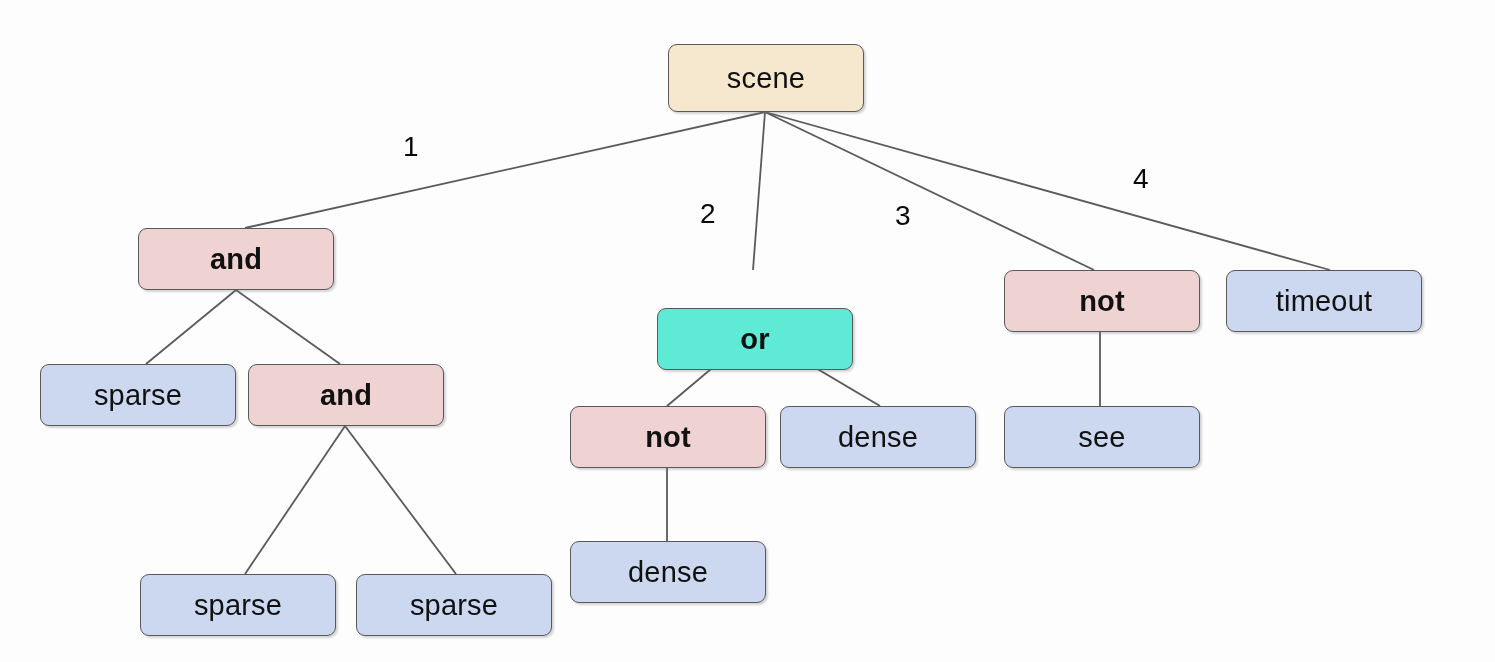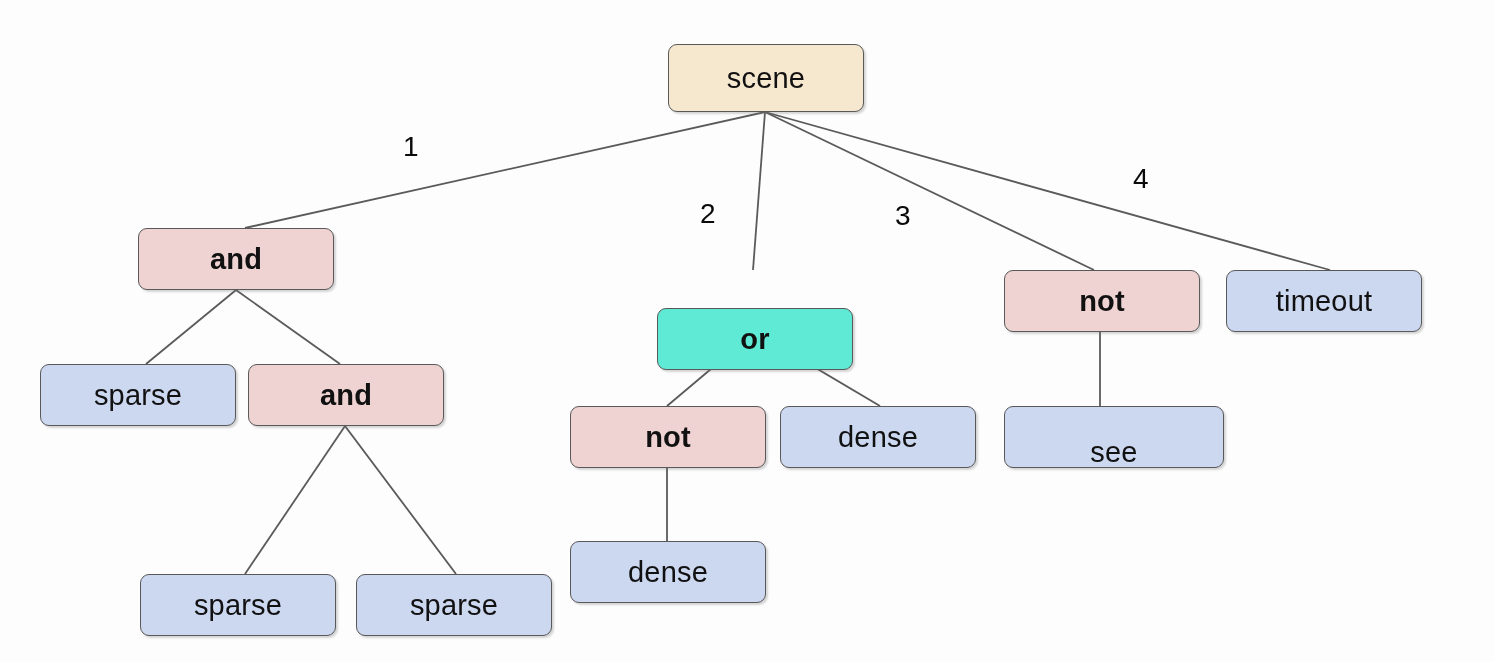--- a/index.html
+++ b/index.html
@@ -93,21 +93,21 @@
     </div>
     <div class="node op" style="left: 248px; top: 364px; width: 196px; height: 62px; background: rgb(238, 211, 210); border-color: rgb(89, 89, 89); color: rgb(17, 17, 17);">
       <span>and</span>
     </div>
     <div class="node op" style="left: 570px; top: 406px; width: 196px; height: 62px; background: rgb(238, 211, 210); border-color: rgb(89, 89, 89); color: rgb(17, 17, 17);">
       <span>not</span>
     </div>
     <div class="node leaf" style="left: 780px; top: 406px; width: 196px; height: 62px; background: rgb(204, 215, 240); border-color: rgb(89, 89, 89); color: rgb(17, 17, 17);">
       <span>dense</span>
     </div>
-    <div class="node leaf" style="left: 1004px; top: 406px; width: 220px; height: 62px; background: rgb(204, 215, 240); border-color: rgb(89, 89, 89); color: rgb(17, 17, 17); align-items: flex-end;">
+    <div class="node leaf" style="left: 1004px; top: 406px; width: 196px; height: 62px; background: rgb(204, 215, 240); border-color: rgb(89, 89, 89); color: rgb(17, 17, 17);">
       <span>see</span>
     </div>
     <div class="node leaf" style="left: 570px; top: 541px; width: 196px; height: 62px; background: rgb(204, 215, 240); border-color: rgb(89, 89, 89); color: rgb(17, 17, 17);">
       <span>dense</span>
     </div>
     <div class="node leaf" style="left: 140px; top: 574px; width: 196px; height: 62px; background: rgb(204, 215, 240); border-color: rgb(89, 89, 89); color: rgb(17, 17, 17);">
       <span>sparse</span>
     </div>
     <div class="node leaf" style="left: 356px; top: 574px; width: 196px; height: 62px; background: rgb(204, 215, 240); border-color: rgb(89, 89, 89); color: rgb(17, 17, 17);">
       <span>sparse</span>

